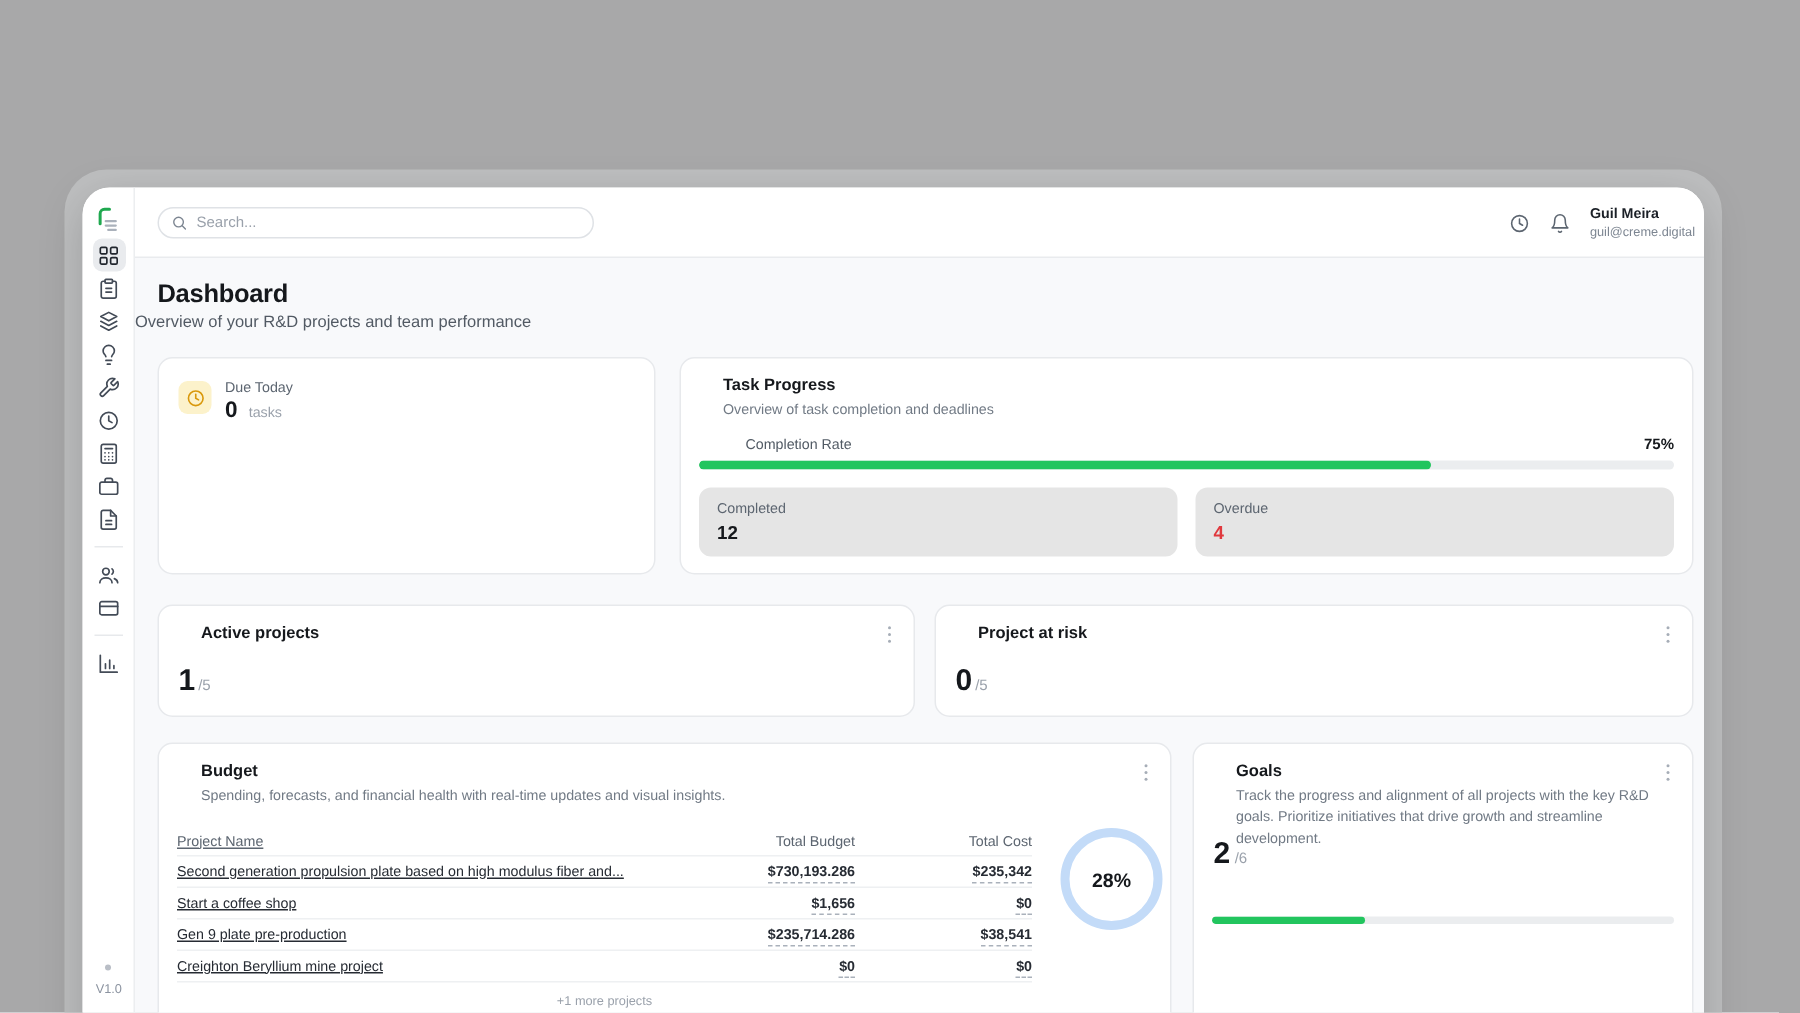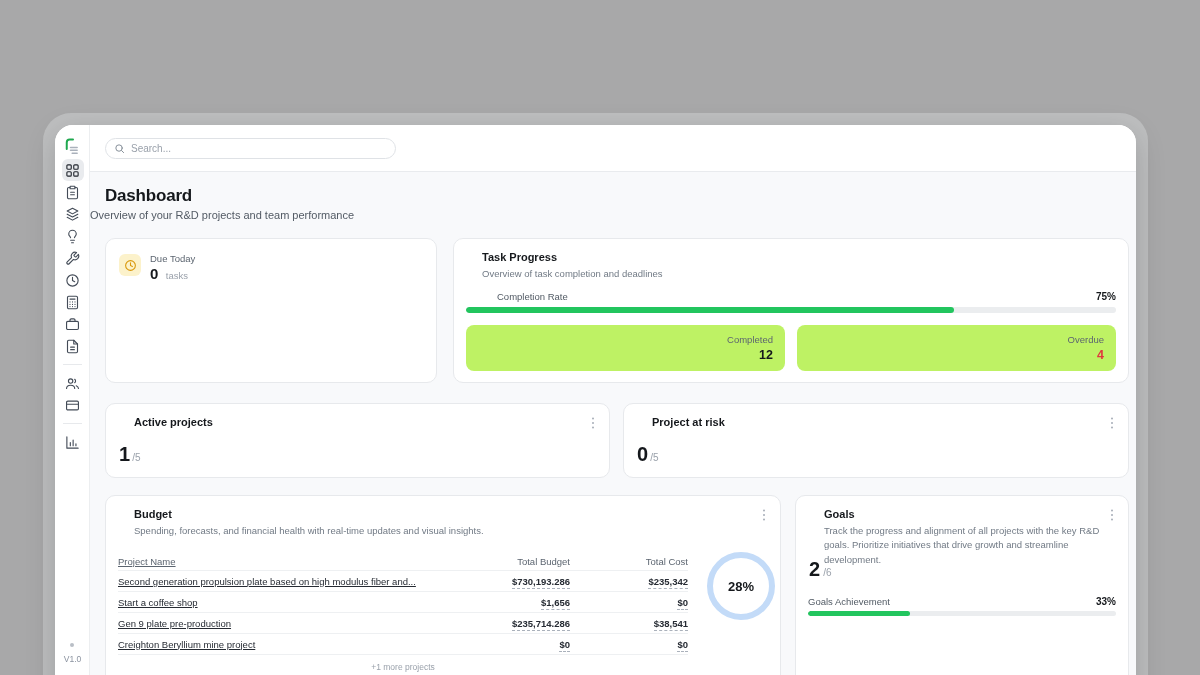--- a/index.html
+++ b/index.html
@@ -74,21 +74,21 @@
   .card-task { left:363px; top:66px; width:676px; height:145px; }
   .pad { position:absolute; left:28px; top:12px; right:12px; }
   .cr-row { position:absolute; left:12px; right:12px; top:52px; display:flex;
             justify-content:space-between; align-items:baseline; }
   .cr-label { font-size:9.5px; color:#515a64;margin-left:31px; }
   .cr-value { font-size:10px; font-weight:700; color:#15181c; }
   .bar { position:absolute; left:12px; right:12px; top:68px; height:6px;
          background:#ebedef; border-radius:3px; overflow:hidden; }
   .bar-fill { height:100%; background:#22c55e; border-radius:3px; }
   .stat-row { position:absolute; left:12px; right:12px; top:86px; display:flex; gap:12px; }
-  .stat-box { flex:1; background:#bef264; border-radius:8px; padding:9px 12px; height:46px;text-align:right; }
+  .stat-box { flex:1; background:#e5e5e5; border-radius:8px; padding:9px 12px; height:46px; }
   .stat-label { font-size:9.5px; color:#5c6570; }
   .stat-value { font-size:12.5px; font-weight:700; color:#15181c; margin-top:3px; }
   .stat-value.red { color:#e0393e; }
 
   
   .card-active { left:15px; top:231px; width:505px; height:75px; }
   .card-risk { left:533px; top:231px; width:506px; height:75px; }
   .num-row { position:absolute; left:13px; bottom:11px; display:flex; align-items:baseline; gap:2px; }
   .big-num { font-size:20px; font-weight:700; color:#15181c; }
   .of-num { font-size:10px; color:#9aa1ab; }
@@ -219,20 +219,34 @@
   </div>
 
   <div class="header">
     <div class="search-box">
       <svg viewBox="0 0 24 24" fill="none" stroke="currentColor" stroke-width="2" stroke-linecap="round">
         <circle cx="11" cy="11" r="7"></circle>
           <path d="m21 21-4.3-4.3"></path>
       </svg>
       <input type="text" placeholder="Search..." style="">
     </div>
+    <div class="header-right">
+      <svg class="hicon" viewBox="0 0 24 24" fill="none" stroke="currentColor" stroke-width="1.8" stroke-linecap="round">
+        <circle cx="12" cy="12" r="9"></circle>
+          <path d="M12 7v5l3.5 2"></path>
+      </svg>
+      <svg class="hicon" viewBox="0 0 24 24" fill="none" stroke="currentColor" stroke-width="1.8" stroke-linecap="round" stroke-linejoin="round">
+        <path d="M6 8a6 6 0 0 1 12 0c0 7 3 9 3 9H3s3-2 3-9"></path>
+          <path d="M10.3 21a1.94 1.94 0 0 0 3.4 0"></path>
+      </svg>
+      <div class="user-block">
+        <span class="user-name">Guil Meira</span>
+        <span class="user-email">guil@creme.digital</span>
+      </div>
+    </div>
   </div>
 
   <div class="content">
     <div class="page-title">Dashboard</div>
     <div class="page-subtitle">Overview of your R&amp;D projects and team performance</div>
 
     <div class="card card-due">
       <div class="due-icon">
         <svg viewBox="0 0 24 24" fill="none" stroke="currentColor" stroke-width="2" stroke-linecap="round">
           <circle cx="12" cy="12" r="9"></circle>
@@ -344,22 +358,18 @@
         <div class="card-title">Goals</div>
         <div class="card-sub">Track the progress and alignment of all projects with the key R&amp;D goals. Prioritize initiatives that drive growth and streamline development.</div>
       </div>
       <div class="kebab">
           <i></i>
         </div>
       <div class="goals-num">
         <span class="big-num">2</span>
         <span class="of-num">/6</span>
       </div>
-      <div class="ga-row">
-        <span class="ga-label">Goals Achievement</span>
-        <span class="ga-value">33%</span>
-      </div>
       <div class="ga-bar">
         <div class="bar-fill" style="width: 33%;"></div>
       </div>
     </div>
   </div>
 </div>
 
 </body></html>

